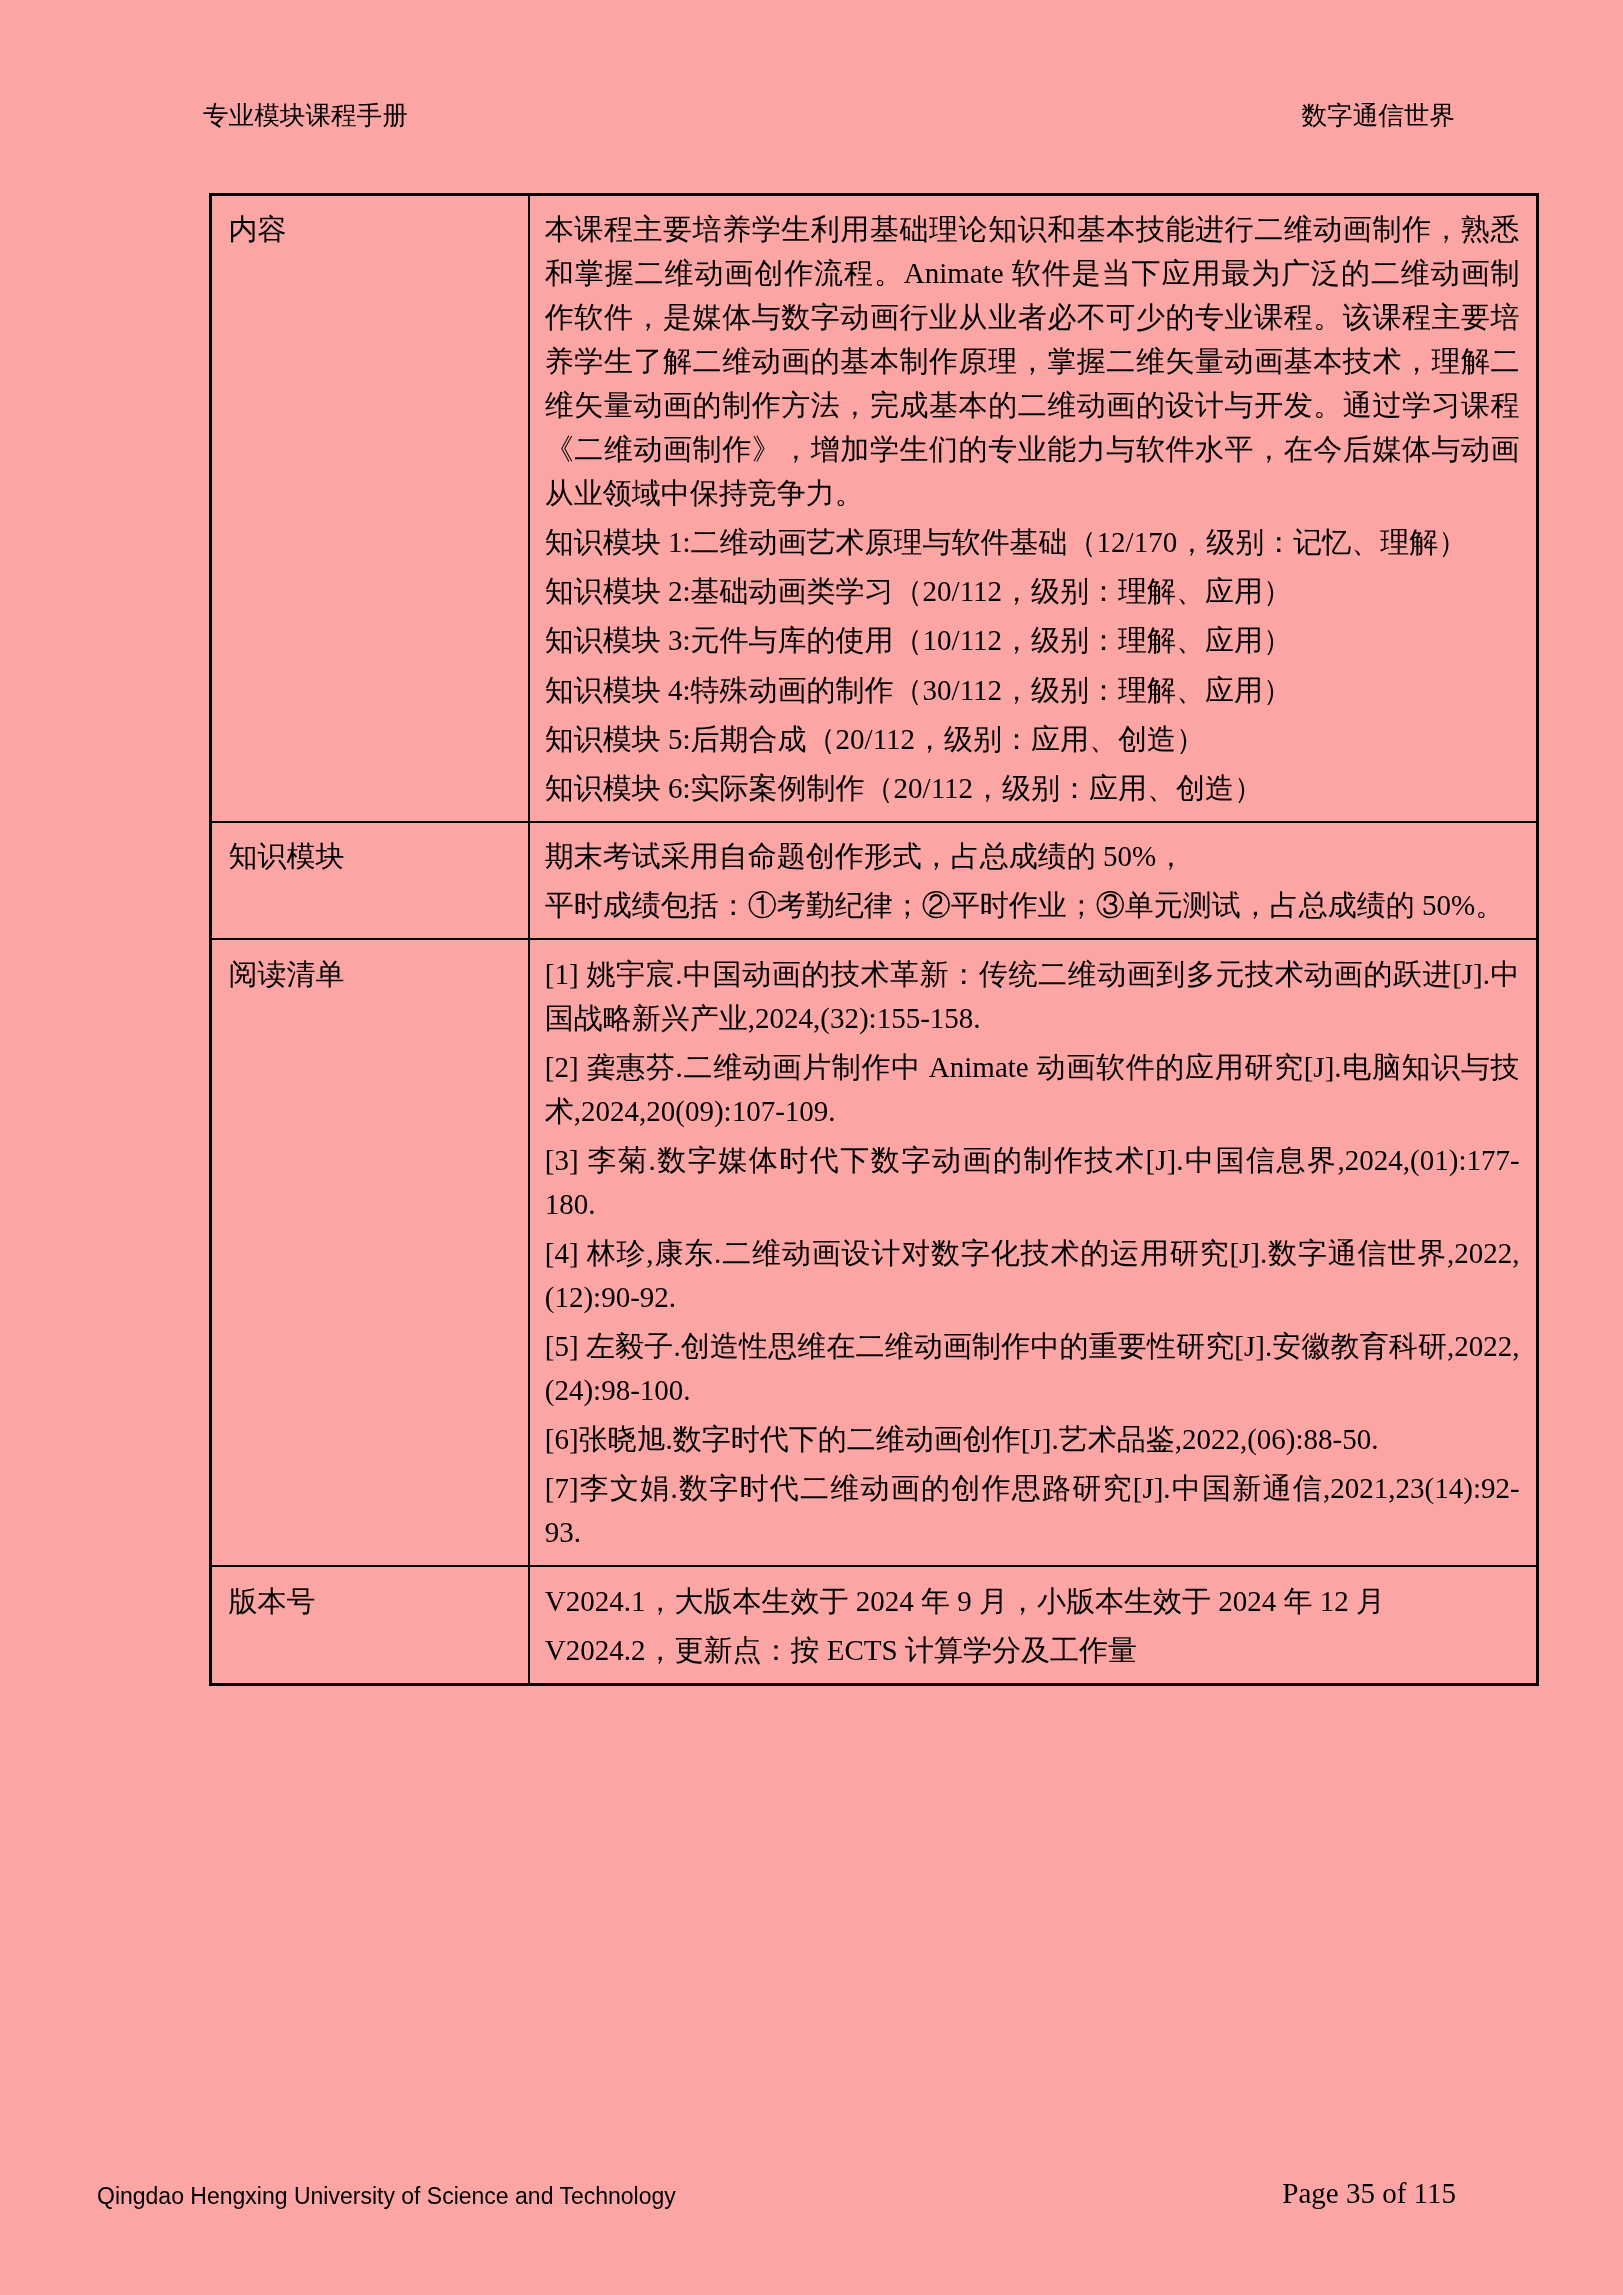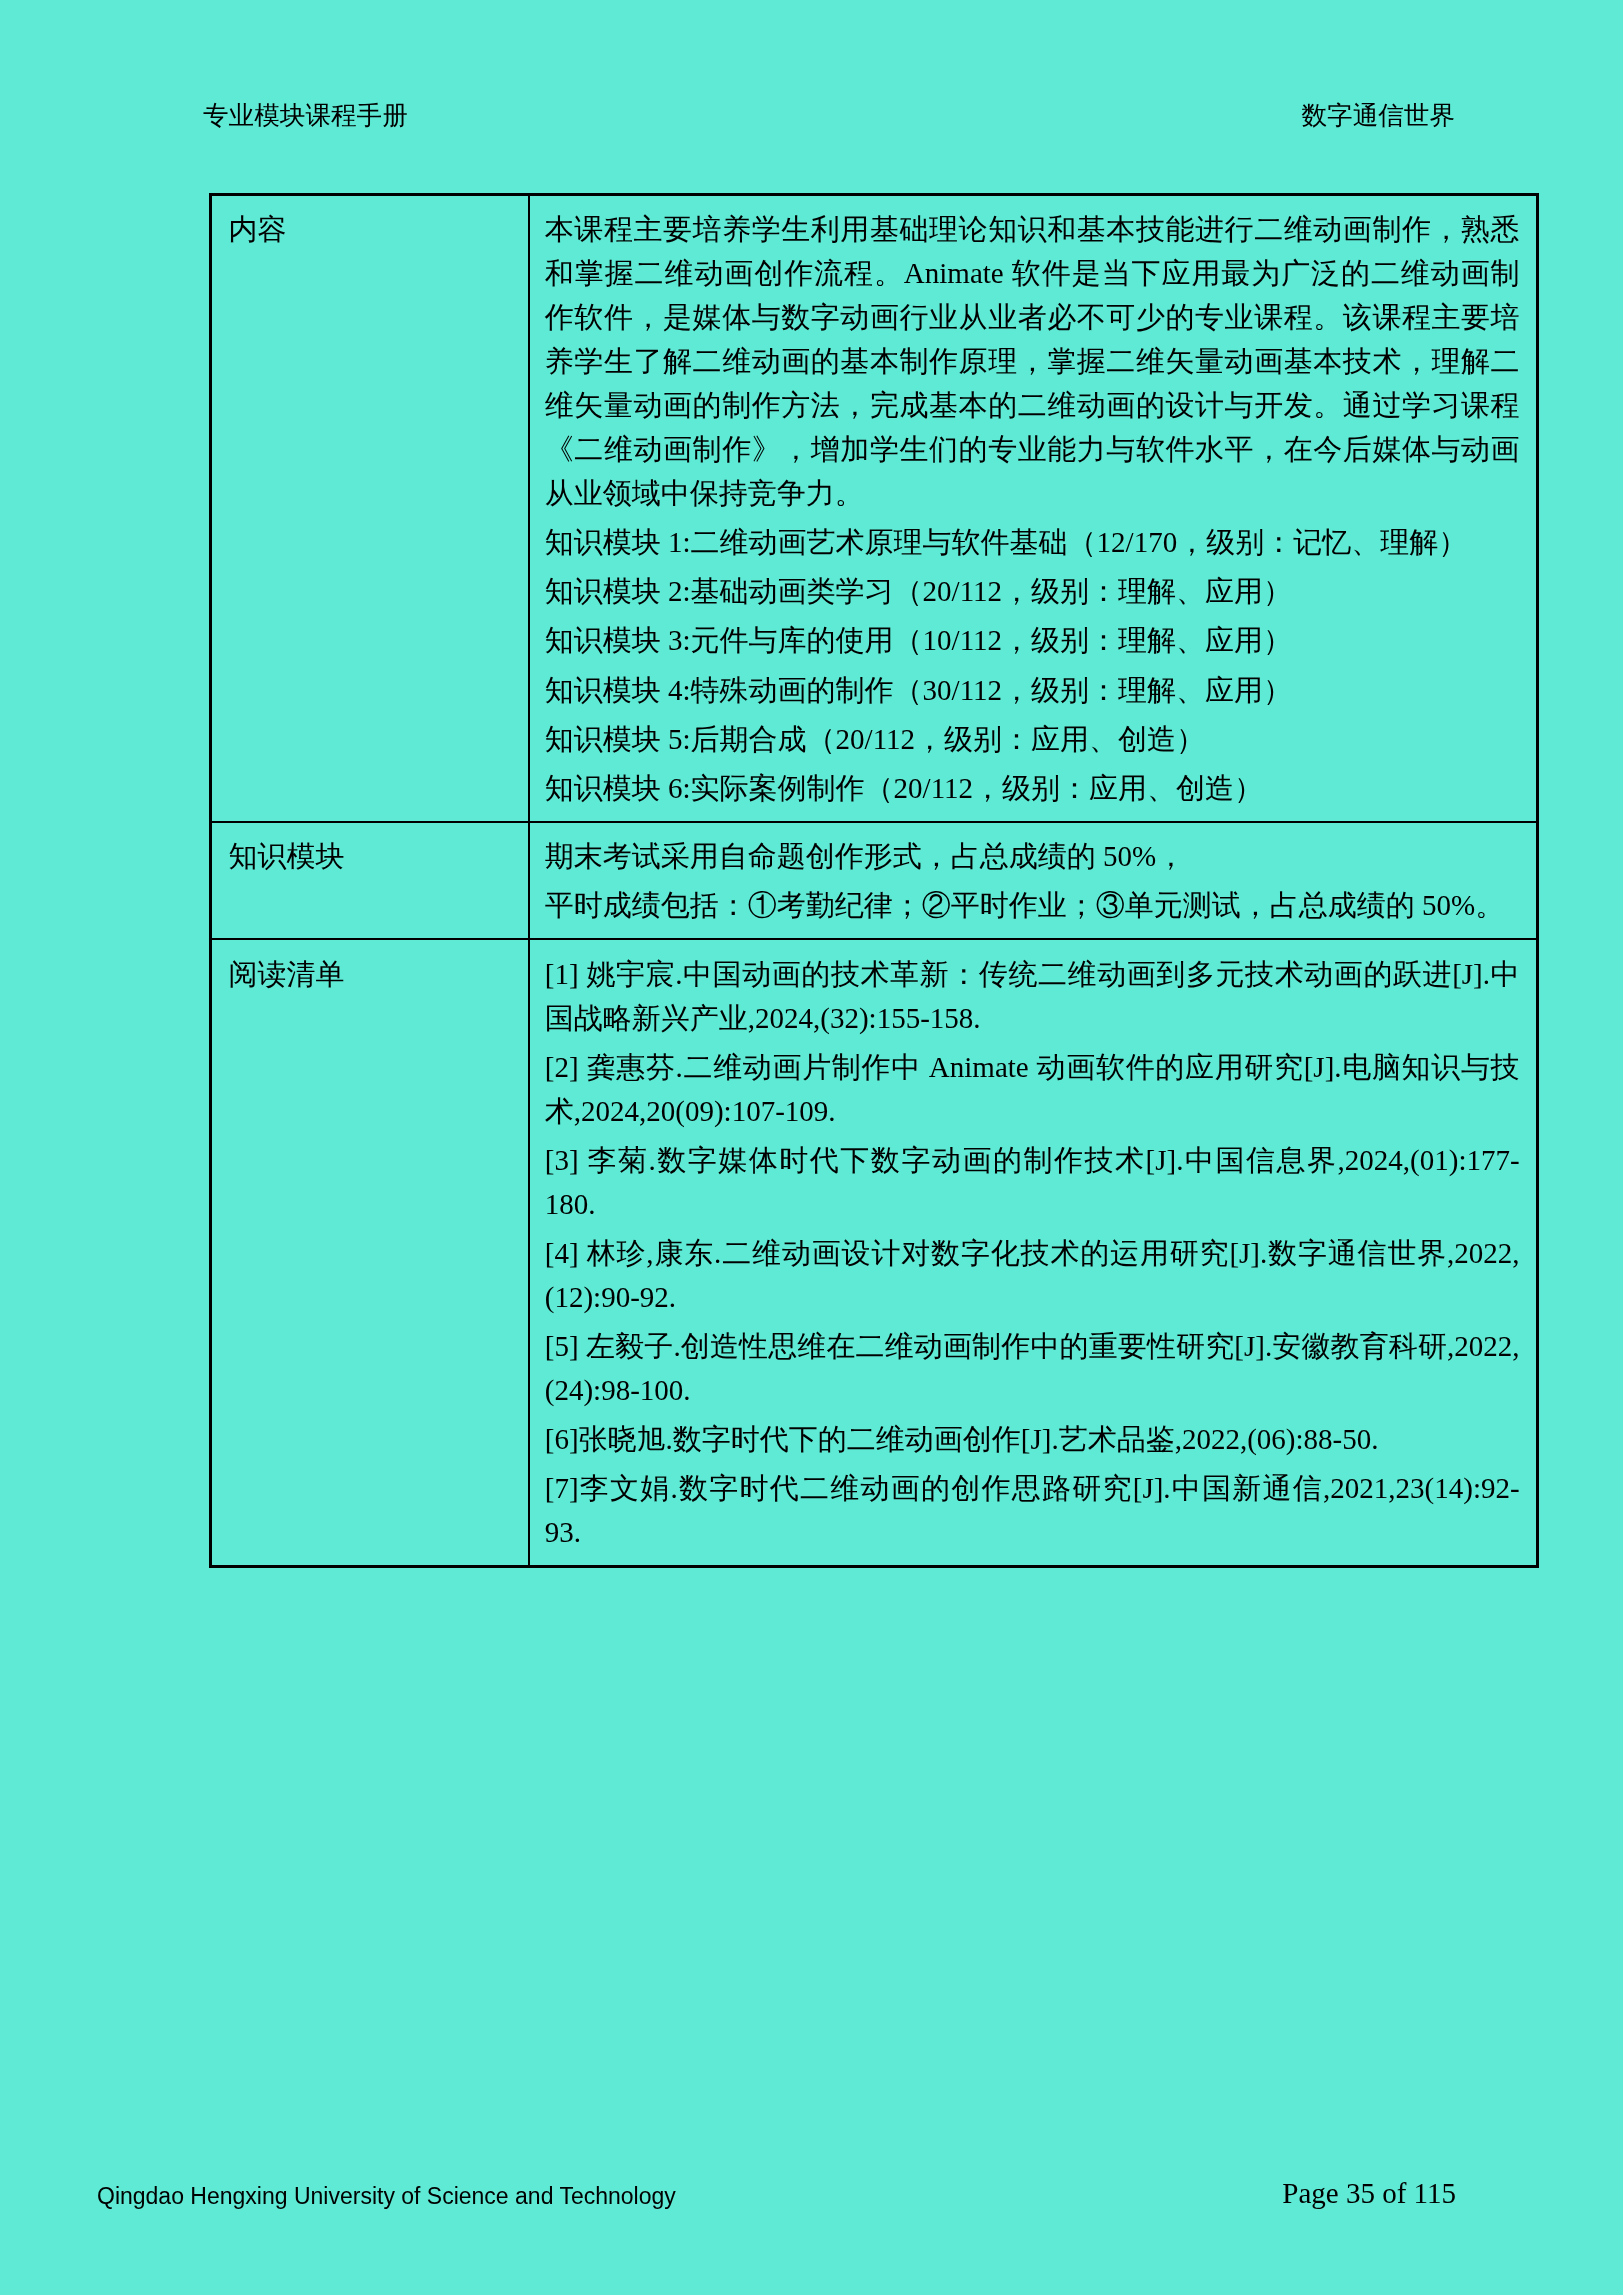--- a/index.html
+++ b/index.html
@@ -4,21 +4,21 @@
 <style>
   html, body {
     margin: 0;
     padding: 0;
     background: #ffffff;
   }
   .page {
     position: relative;
     width: 1623px;
     height: 2295px;
-    background: #5eead4;
+    background: #fca5a5;
     color: #000000;
     font-family: "Liberation Serif", "DejaVu Serif", serif;
     overflow: hidden;
     text-decoration: underline;
   }
   .header {
     position: absolute;
     top: 100px;
     left: 203px;
     width: 1252px;
@@ -123,20 +123,27 @@
           <p class="para">[1] 姚宇宸.中国动画的技术革新：传统二维动画到多元技术动画的跃进[J].中国战略新兴产业,2024,(32):155-158.</p>
           <p class="para">[2] 龚惠芬.二维动画片制作中 Animate 动画软件的应用研究[J].电脑知识与技术,2024,20(09):107-109.</p>
           <p class="para">[3] 李菊.数字媒体时代下数字动画的制作技术[J].中国信息界,2024,(01):177-180.</p>
           <p class="para">[4] 林珍,康东.二维动画设计对数字化技术的运用研究[J].数字通信世界,2022,(12):90-92.</p>
           <p class="para">[5] 左毅子.创造性思维在二维动画制作中的重要性研究[J].安徽教育科研,2022,(24):98-100.</p>
           <p class="para">[6]张晓旭.数字时代下的二维动画创作[J].艺术品鉴,2022,(06):88-50.</p>
           <p class="para">[7]李文娟.数字时代二维动画的创作思路研究[J].中国新通信,2021,23(14):92-93.</p>
         </td>
       </tr>
 
+      <tr>
+        <td class="label-cell">版本号</td>
+        <td class="content-cell">
+          <p class="para">V2024.1，大版本生效于 2024 年 9 月，小版本生效于 2024 年 12 月</p>
+          <p class="para">V2024.2，更新点：按 ECTS 计算学分及工作量</p>
+        </td>
+      </tr>
 
     </tbody>
   </table>
 
   <div class="footer">
     <span class="footer-left">Qingdao Hengxing University of Science and Technology</span>
     <span class="footer-right">Page 35 of 115</span>
   </div>
 
 </div>

